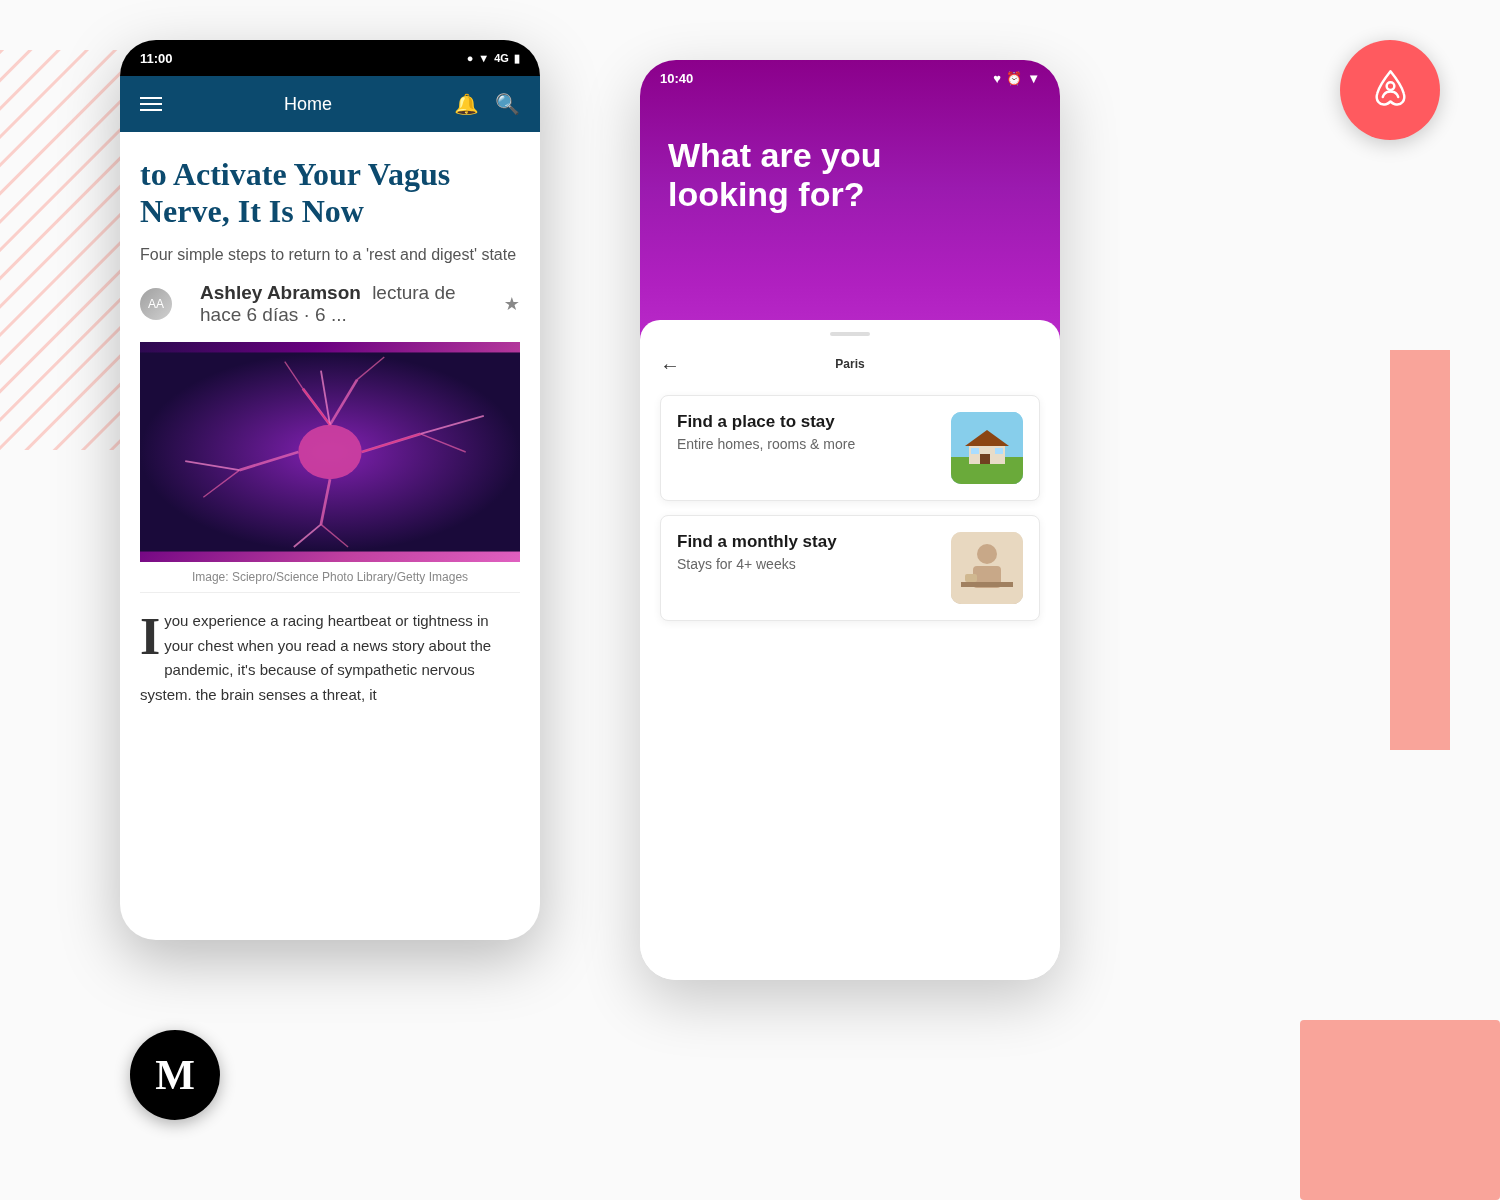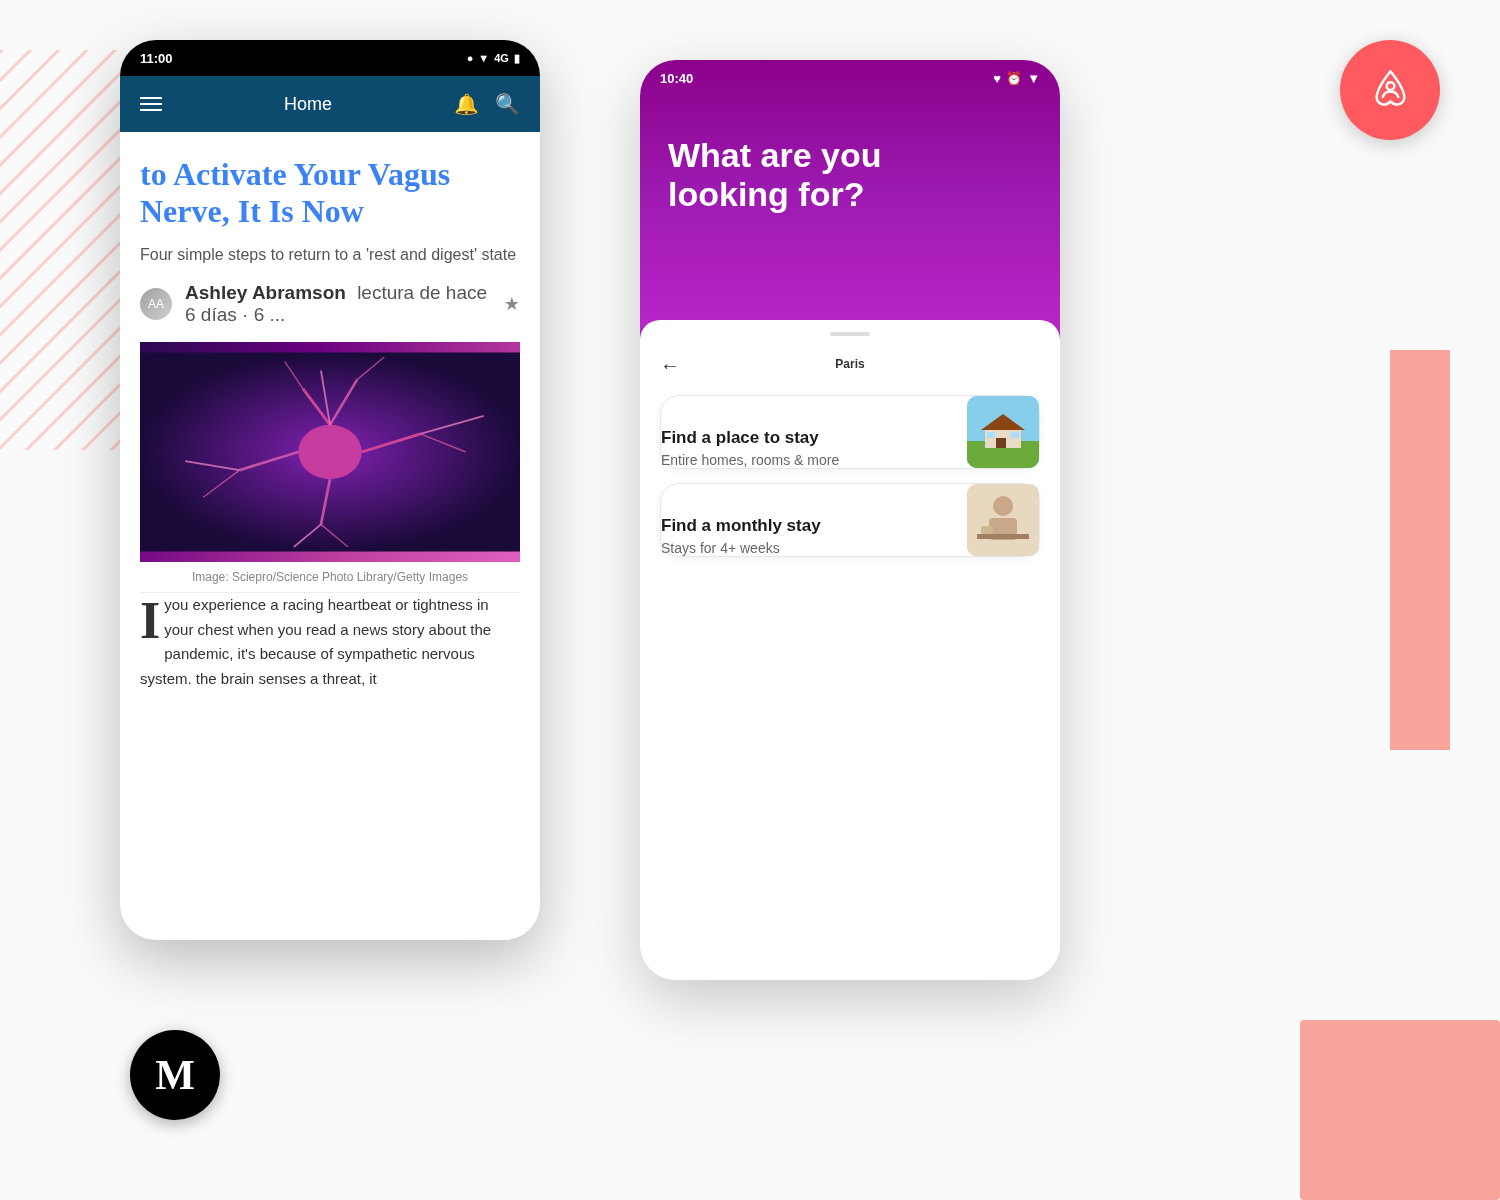--- a/index.html
+++ b/index.html
@@ -117,37 +117,37 @@
     }
 
     .medium-phone .content {
       background: #fff;
       padding: 24px 20px 0;
     }
 
     .article-title {
       font-size: 32px;
       font-weight: 700;
-      color: #3b82f6;
+      color: #0c4a6e;
       line-height: 1.15;
       font-family: Georgia, serif;
       margin-bottom: 14px;
     }
 
     .article-subtitle {
       font-size: 16px;
       color: #555;
       line-height: 1.4;
       margin-bottom: 16px;
     }
 
     .author-row {
       display: flex;
       align-items: center;
-      gap: 13px;
+      gap: 28px;
       margin-bottom: 16px;
     }
 
     .author-avatar {
       width: 32px;
       height: 32px;
       border-radius: 50%;
       background: #ccc;
       overflow: hidden;
       flex-shrink: 0;
@@ -196,20 +196,21 @@
       width: 100%;
       height: 100%;
     }
 
     .image-caption {
       font-size: 12px;
       color: #888;
       text-align: center;
       padding: 8px 0;
       border-bottom: 1px solid #eee;
+      margin-bottom: 16px;
     }
 
     .article-body {
       font-size: 15px;
       color: #333;
       line-height: 1.65;
     }
 
     .drop-cap {
       font-size: 52px;
@@ -332,24 +333,25 @@
       left: 50%;
       transform: translateX(-50%);
       font-size: 12px;
       font-weight: 600;
       color: #333;
     }
 
     .option-card {
       background: #fff;
       border: 1px solid #e8e8e8;
-      border-radius: 19px;
+      border-radius: 8px;
+      padding: 16px;
       margin-bottom: 14px;
       display: flex;
-      align-items: flex-end;
+      align-items: flex-start;
       justify-content: space-between;
       box-shadow: 0 2px 8px rgba(0,0,0,0.06);
     }
 
     .option-text h3 {
       font-size: 17px;
       font-weight: 700;
       color: #1a1a1a;
       margin-bottom: 4px;
     }

